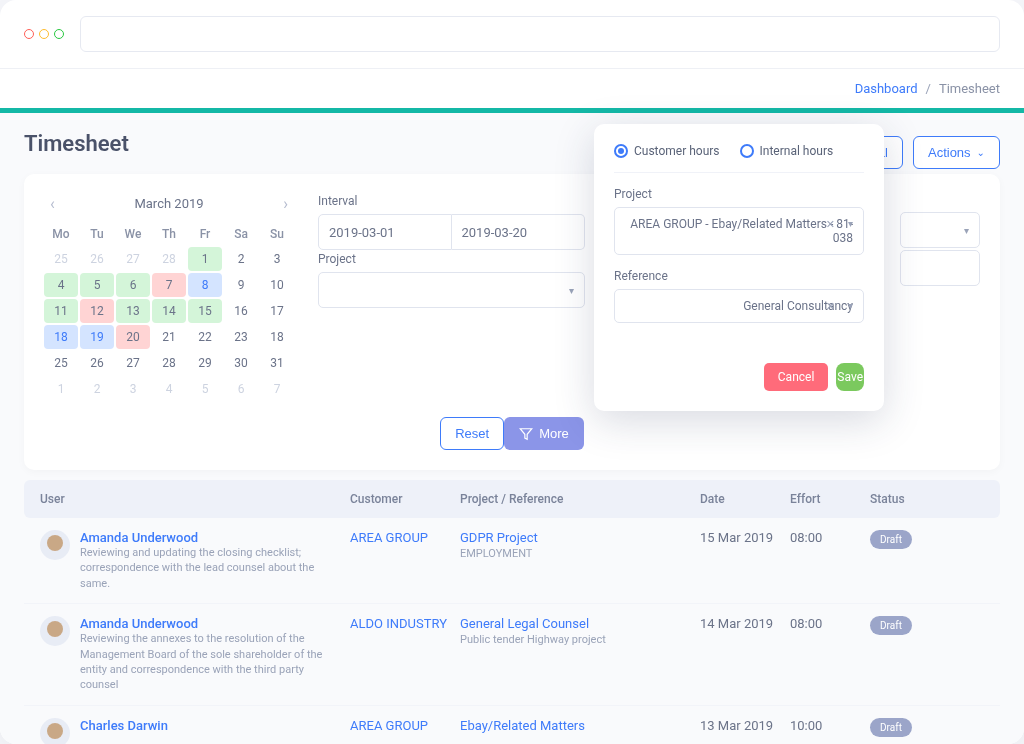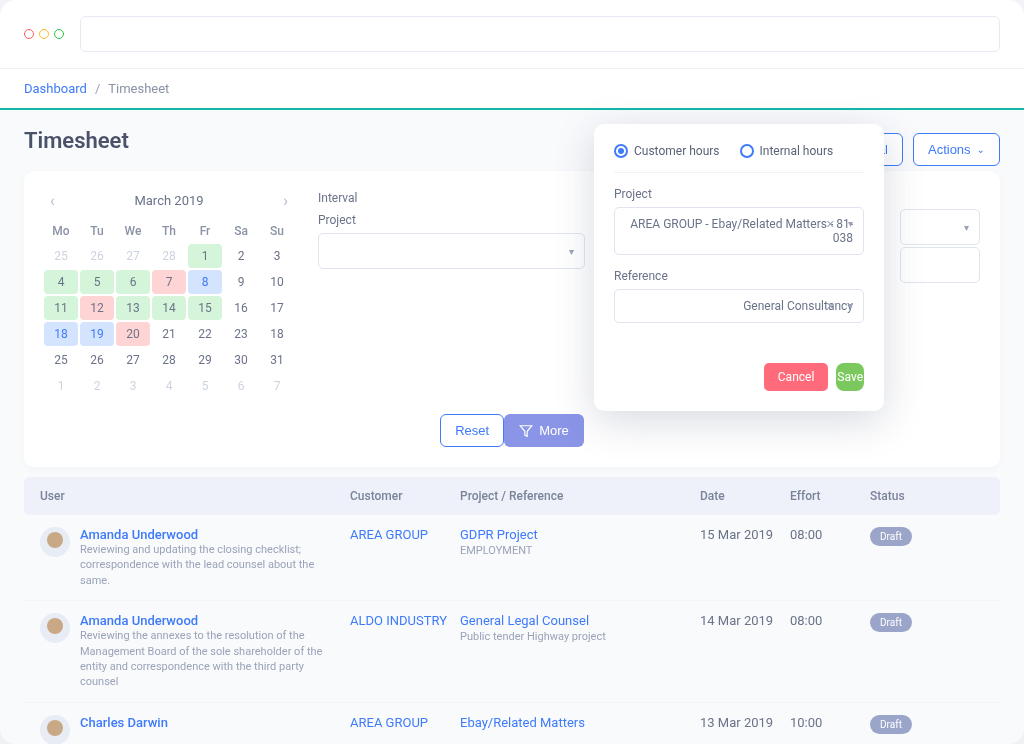--- a/index.html
+++ b/index.html
@@ -3,21 +3,21 @@
 <meta charset="utf-8">
 <style>
 * { box-sizing: border-box; margin: 0; padding: 0; }
 body { font-family: -apple-system, BlinkMacSystemFont, "Segoe UI", Roboto, sans-serif; background: #f5f6fa; color: #5a6378; font-size: 13px; }
 .wrapper { width: 1024px; height: 744px; background: #fff; border-radius: 16px; margin: 0 auto; overflow: hidden; position: relative; box-shadow: 0 10px 40px rgba(0,0,0,0.05); }
 .topbar { display: flex; align-items: center; padding: 16px 24px; border-bottom: 1px solid #eef0f5; }
 .dots { display: flex; gap: 5px; margin-right: 16px; }
 .dot { width: 10px; height: 10px; border-radius: 50%; border: 1.5px solid; }
 .dot.r { border-color: #ff5f57; } .dot.y { border-color: #febc2e; } .dot.g { border-color: #28c840; }
 .searchbar { flex: 1; height: 36px; border: 1px solid #e6e9f1; border-radius: 6px; }
-.crumb-row { display: flex; align-items: center; padding: 12px 24px; border-bottom: 2px solid #14b8a6; }
+.crumb-row { display: flex; align-items: center; padding: 12px 24px; border-bottom: 5px solid #14b8a6; justify-content: flex-end; }
 .crumb-row a { color: #3e7bfa; text-decoration: none; font-size: 13px; }
 .crumb-row .sep { margin: 0 8px; color: #9aa3b8; }
 .crumb-row .cur { color: #8a92a6; }
 .crumb-right { margin-left: auto; display: flex; align-items: center; gap: 16px; }
 .icon-btn { width: 20px; height: 20px; color: #9aa3b8; display: flex; align-items: center; justify-content: center; cursor: pointer; }
 .hello { font-size: 12px; color: #9aa3b8; }
 .hello b { color: #3a4258; font-weight: 600; }
 .avatar { width: 28px; height: 28px; border-radius: 50%; background: #2d3e50; display: inline-block; position:relative; overflow:hidden; }
 .avatar::after { content:''; position:absolute; width:14px; height:14px; background:#f5d7b8; border-radius:50%; top:4px; left:7px; }
 .content { padding: 18px 24px; background: #f9fafc; height: calc(100% - 100px); overflow: hidden; }
@@ -163,20 +163,22 @@
               <div class="cal-day out">4</div>
               <div class="cal-day out">5</div>
               <div class="cal-day out">6</div>
               <div class="cal-day out">7</div>
             </div>
         </div>
         <div class="fcol">
           <div class="fld">
             <label>Interval</label>
             <div class="interval-row">
+              <div class="input">2019-03-01</div>
+              <div class="input">2019-03-20</div>
             </div>
           </div>
           <div class="fld">
             <label>Project</label>
             <div class="select"></div>
           </div>
         </div>
         <div class="fcol">
           <div class="fld">
             <label>User</label>

